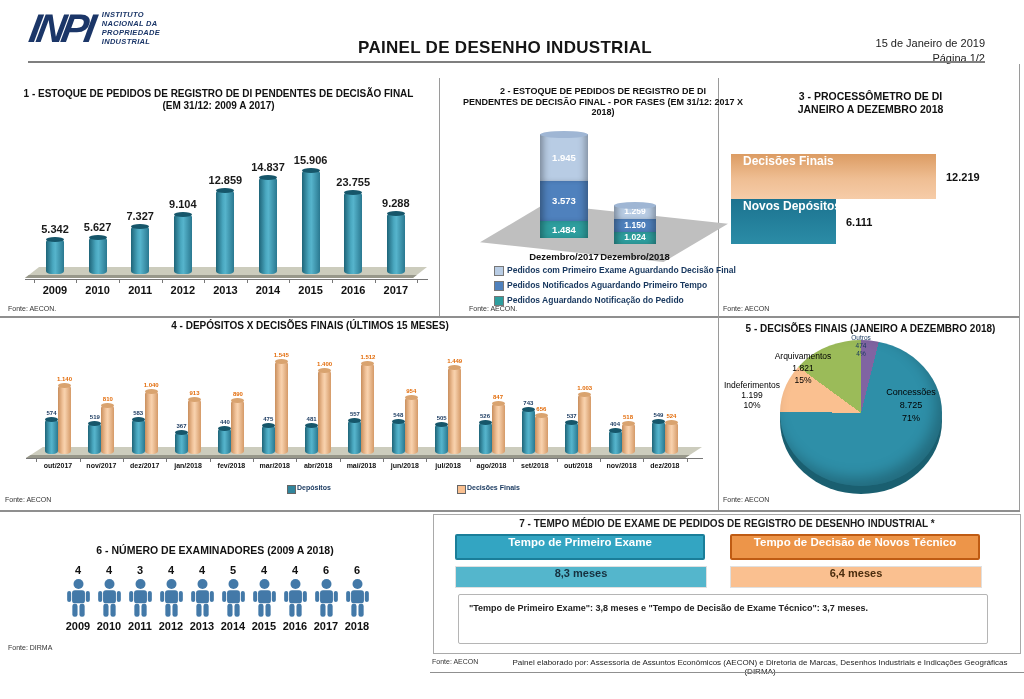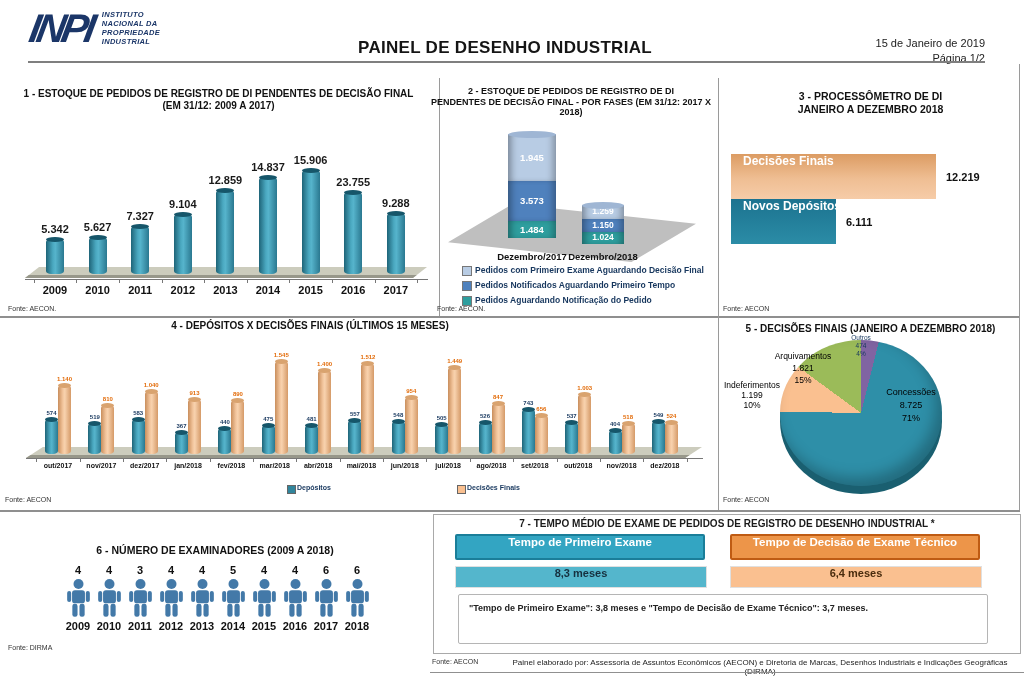--- a/index.html
+++ b/index.html
@@ -109,21 +109,21 @@
       <div style="position: absolute; left: 280.6px; top: 76px; width: 60px; text-align: center; font: bold 11px &quot;Liberation Sans&quot;, sans-serif; color: rgb(26, 26, 26);">15.906</div>
       <div style="position: absolute; left: 280.6px; top: 206px; width: 60px; text-align: center; font: bold 11px &quot;Liberation Sans&quot;, sans-serif;">2015</div>
       <div class="cyl teal" style="position: absolute; left: 344.2px; top: 114px; width: 18px; height: 82px;"></div>
       <div style="position: absolute; left: 323.2px; top: 98px; width: 60px; text-align: center; font: bold 11px &quot;Liberation Sans&quot;, sans-serif; color: rgb(26, 26, 26);">23.755</div>
       <div style="position: absolute; left: 323.2px; top: 206px; width: 60px; text-align: center; font: bold 11px &quot;Liberation Sans&quot;, sans-serif;">2016</div>
       <div class="cyl teal" style="position: absolute; left: 386.8px; top: 135px; width: 18px; height: 61px;"></div>
       <div style="position: absolute; left: 365.8px; top: 119px; width: 60px; text-align: center; font: bold 11px &quot;Liberation Sans&quot;, sans-serif; color: rgb(26, 26, 26);">9.288</div>
       <div style="position: absolute; left: 365.8px; top: 206px; width: 60px; text-align: center; font: bold 11px &quot;Liberation Sans&quot;, sans-serif;">2017</div>
       <div style="position: absolute; left: 8px; top: 227px; font: 7px &quot;Liberation Sans&quot;, sans-serif; color: rgb(51, 51, 51);">Fonte: AECON.</div>
     </div>
-  <div id="panel2" class="panel" style="left:432px;top:78px;width:278px;height:238px;">
+  <div id="panel2" class="panel" style="left:464px;top:78px;width:278px;height:238px;">
       <div style="position: absolute; left: -10px; top: 8px; width: 298px; text-align: center; font: bold 9px &quot;Liberation Sans&quot;, sans-serif;">2 - ESTOQUE DE PEDIDOS DE REGISTRO DE DI</div>
       <div style="position: absolute; left: -10px; top: 19px; width: 298px; text-align: center; font: bold 9px &quot;Liberation Sans&quot;, sans-serif;">PENDENTES DE DECISÃO FINAL - POR FASES (EM 31/12: 2017 X 2018)</div>
       <div style="position: absolute; left: 16px; top: 126px; width: 248px; height: 58px; background: rgb(191, 191, 191); clip-path: polygon(26% 0px, 100% 34%, 74% 100%, 0px 66%);"></div>
       <div style="position: absolute; left: 76px; top: 143px; width: 48px; height: 17px; background: rgb(46, 158, 158); box-shadow: rgba(0, 0, 0, 0.35) 7px 0px 7px -4px inset, rgba(0, 0, 0, 0.3) -7px 0px 7px -4px inset;"></div>
       <div style="position: absolute; left: 76px; top: 145.5px; width: 48px; text-align: center; font: bold 9.5px &quot;Liberation Sans&quot;, sans-serif; color: rgb(255, 255, 255);">1.484</div>
       <div style="position: absolute; left: 76px; top: 103px; width: 48px; height: 40px; background: rgb(79, 129, 189); box-shadow: rgba(0, 0, 0, 0.35) 7px 0px 7px -4px inset, rgba(0, 0, 0, 0.3) -7px 0px 7px -4px inset;"></div>
       <div style="position: absolute; left: 76px; top: 117px; width: 48px; text-align: center; font: bold 9.5px &quot;Liberation Sans&quot;, sans-serif; color: rgb(255, 255, 255);">3.573</div>
       <div style="position: absolute; left: 76px; top: 56px; width: 48px; height: 47px; background: rgb(184, 204, 228); box-shadow: rgba(0, 0, 0, 0.35) 7px 0px 7px -4px inset, rgba(0, 0, 0, 0.3) -7px 0px 7px -4px inset;"></div>
       <div style="position: absolute; left: 76px; top: 73.5px; width: 48px; text-align: center; font: bold 9.5px &quot;Liberation Sans&quot;, sans-serif; color: rgb(255, 255, 255);">1.945</div>
       <div style="position: absolute; left: 76px; top: 53px; width: 48px; height: 7px; border-radius: 50%; background: rgb(159, 182, 212);"></div>
@@ -384,21 +384,21 @@
           <rect x="14" y="26" width="5.4" height="13.5" rx="2.4" fill="#4379A8"></rect>
         </svg></div>
       <div style="position: absolute; left: 337px; top: 108px; width: 40px; text-align: center; font: bold 11px &quot;Liberation Sans&quot;, sans-serif;">2018</div>
       <div style="position: absolute; left: 8px; top: 132px; font: 7px &quot;Liberation Sans&quot;, sans-serif; color: rgb(51, 51, 51);">Fonte: DIRMA</div>
     </div>
 
   <div id="panel7" class="panel" style="left:430px;top:512px;width:594px;height:187px;">
     <div class="s7box"></div>
     <div class="s7title">7 - TEMPO MÉDIO DE EXAME DE PEDIDOS DE REGISTRO DE DESENHO INDUSTRIAL *</div>
     <div class="s7hdr teal">Tempo de Primeiro Exame</div>
-    <div class="s7hdr orange">Tempo de Decisão de Exame Técnico</div>
+    <div class="s7hdr orange">Tempo de Decisão de Novos Técnico</div>
     <div class="s7val tealv">8,3 meses</div>
     <div class="s7val orangev">6,4 meses</div>
     <div class="s7note">
       <div>"Tempo de Primeiro Exame": 3,8 meses e "Tempo de Decisão de Exame Técnico": 3,7 meses.</div>
     </div>
     <div class="s7src">Fonte: AECON</div>
     <div class="s7credits">Painel elaborado por: Assessoria de Assuntos Econômicos (AECON) e Diretoria de Marcas, Desenhos Industriais e Indicações Geográficas (DIRMA)</div>
     <div class="s7line"></div>
   </div>
 

